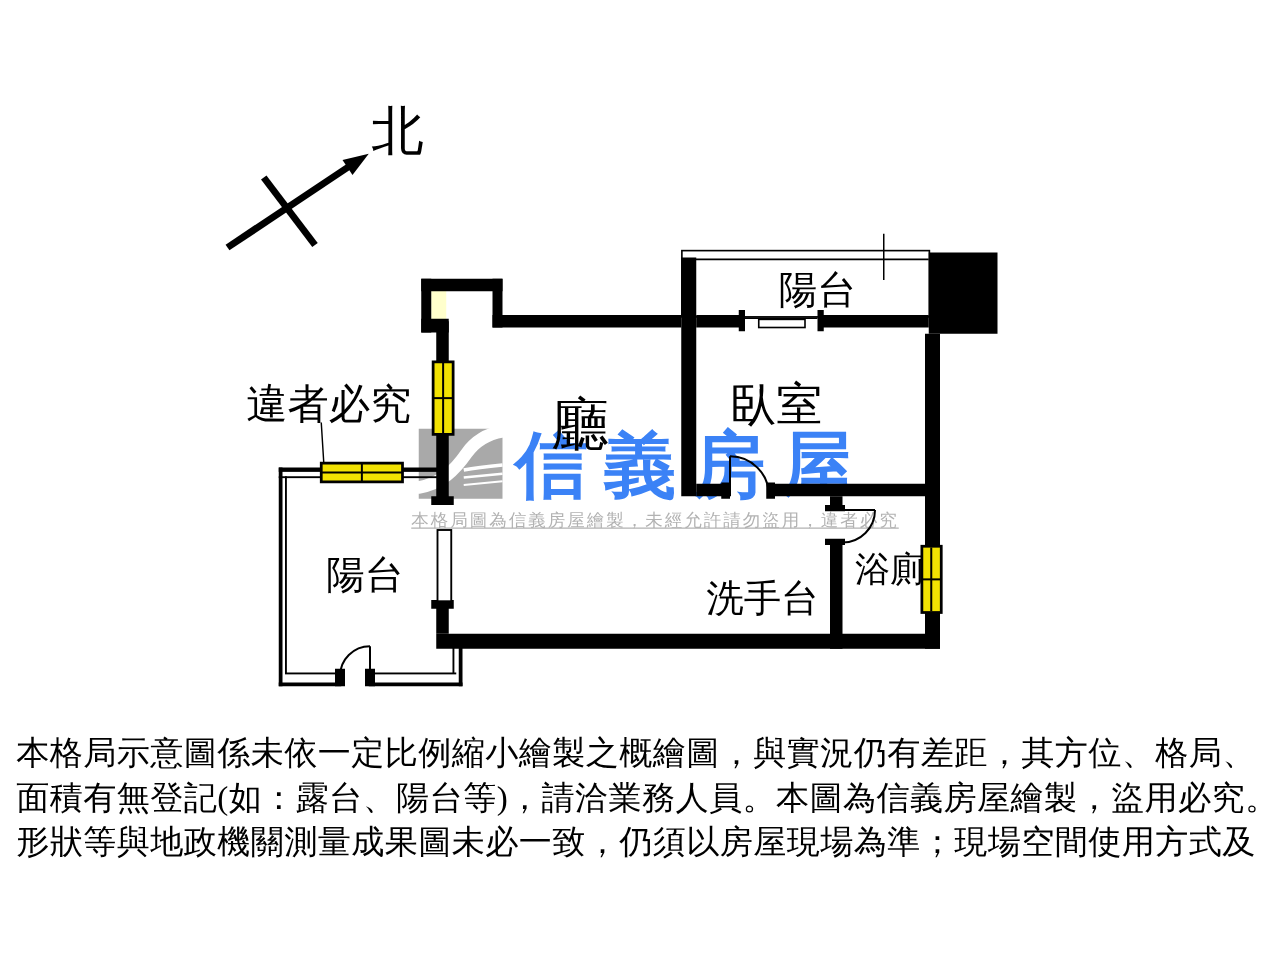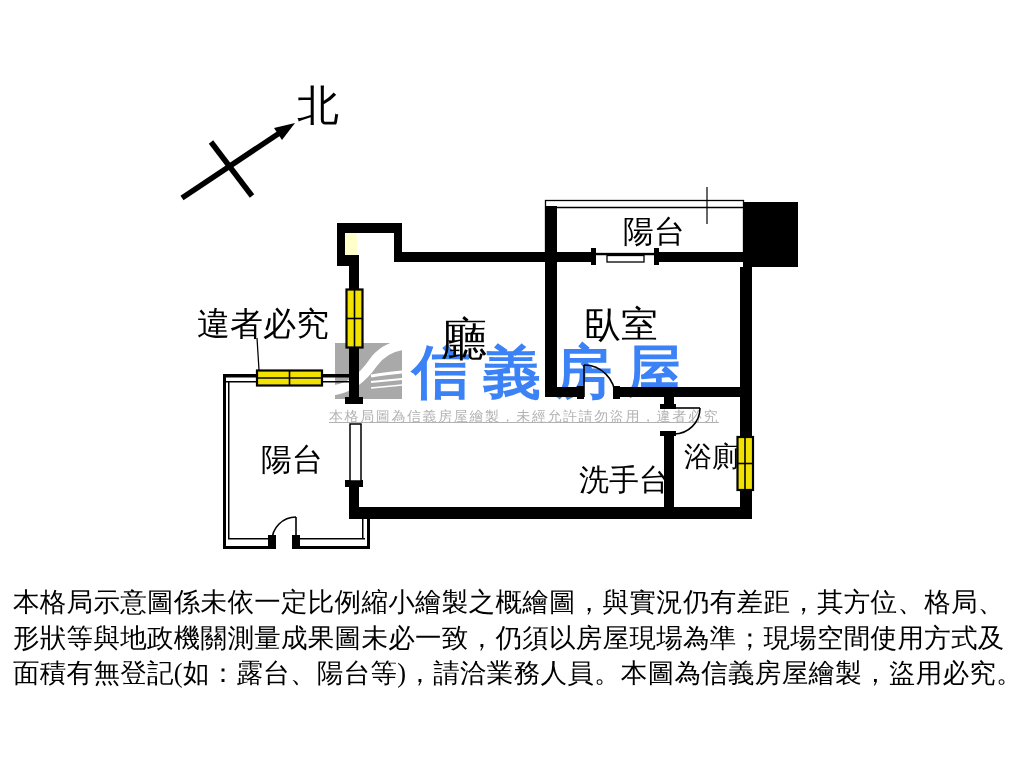--- a/index.html
+++ b/index.html
@@ -21,21 +21,21 @@
   #plan-svg{left:0;top:0;z-index:2;}
   
   .lbl{z-index:3;color:#000;white-space:nowrap;line-height:1;}
   #lbl-north{left:297px;top:85px;font-size:42px;}
   #lbl-raincover{left:671px;top:108px;font-size:34px;line-height:42px;}
   #lbl-balcony-top{left:623px;top:216px;font-size:31px;}
   #lbl-bedroom{left:584px;top:306px;font-size:37px;}
   #lbl-living{left:441px;top:317px;font-size:46px;}
   #lbl-balcony-window{left:197px;top:308px;font-size:33px;}
   #lbl-balcony-left{left:261px;top:444px;font-size:31px;}
-  #lbl-washbasin{left:565px;top:465px;font-size:30px;margin-left:14px;}
+  #lbl-washbasin{left:565px;top:465px;font-size:30px;}
   #lbl-bathroom{left:684px;top:443px;font-size:28px;}
   
   #disclaimer{
     left:13px;top:585px;z-index:3;color:#000;
     font-size:26.5px;line-height:35.5px;letter-spacing:0.3px;white-space:nowrap;
   }
 </style>
 </head>
 <body>
 
@@ -162,17 +162,17 @@
   <div class="abs lbl" id="lbl-balcony-top">陽台</div>
   <div class="abs lbl" id="lbl-bedroom">臥室</div>
   <div class="abs lbl" id="lbl-living">廳</div>
   <div class="abs lbl" id="lbl-balcony-window">違者必究</div>
   <div class="abs lbl" id="lbl-balcony-left">陽台</div>
   <div class="abs lbl" id="lbl-washbasin">洗手台</div>
   <div class="abs lbl" id="lbl-bathroom">浴廁</div>
 
   <div class="abs" id="disclaimer">
     <div>本格局示意圖係未依一定比例縮小繪製之概繪圖，與實況仍有差距，其方位、格局、</div>
+    <div>面積有無登記(如：露台、陽台等)，請洽業務人員。本圖為信義房屋繪製，盜用必究。</div>
     <div>形狀等與地政機關測量成果圖未必一致，仍須以房屋現場為準；現場空間使用方式及</div>
-    <div>面積有無登記(如：露台、陽台等)，請洽業務人員。本圖為信義房屋繪製，盜用必究。</div>
   </div>
 
 </div>
 
 </body></html>

